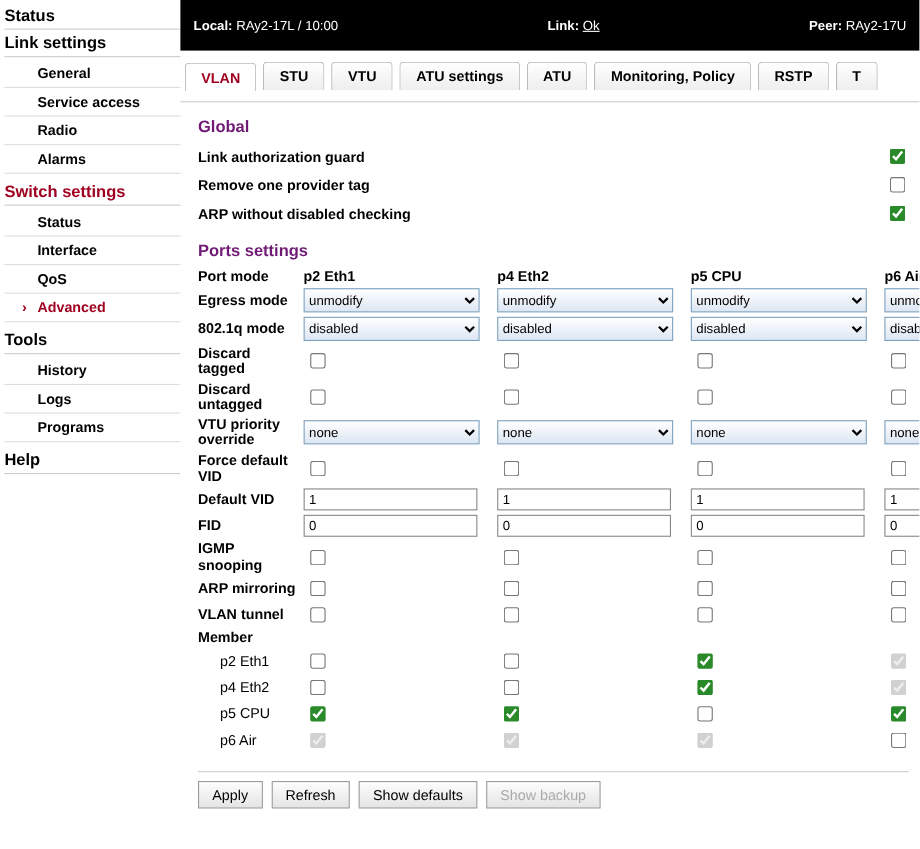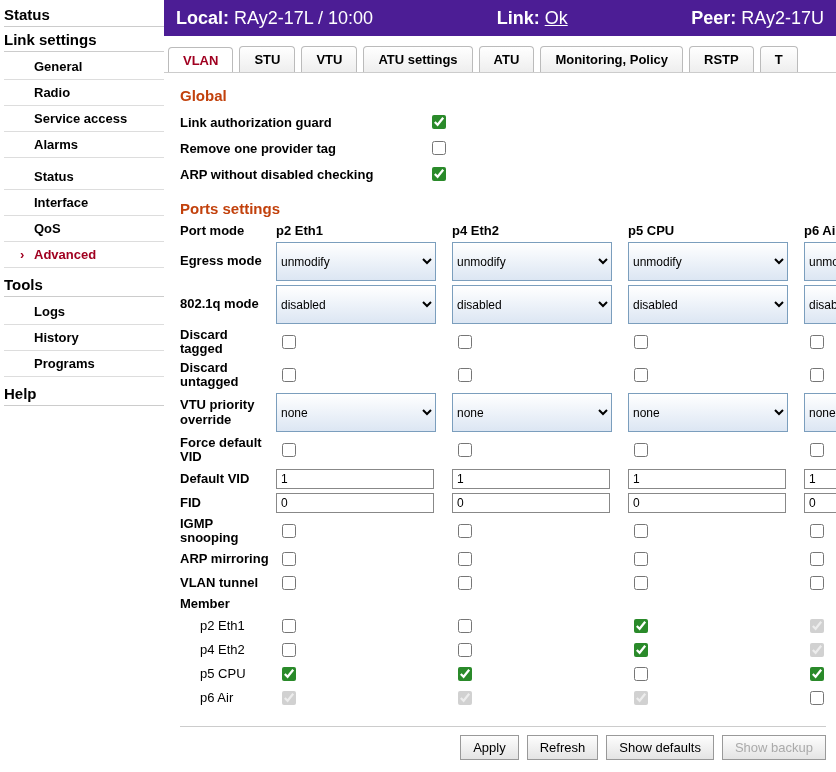--- a/index.html
+++ b/index.html
@@ -41,35 +41,35 @@
     position: absolute;
     margin-left: -14px;
     font-weight: bold;
   }
   
   .main {
     flex: 1;
     min-width: 0;
   }
   .topbar {
-    background: #4c1d95;
+    background: #000000;
     color: #fff;
     display: flex;
-    height: 36px;
+    height: 46px;
     align-items: center;
-    font-size: 18px;
+    font-size: 12px;
     padding: 0 12px;
     justify-content: space-between;
   }
   .topbar .seg b { font-weight: bold; }
   .topbar a { color: #fff; text-decoration: underline; }
   .tabs {
     display: flex;
     gap: 6px;
-    padding: 10px 4px 0 4px;
+    padding: 10px 4px 10px 4px;
     border-bottom: 1px solid #ccc;
     overflow: hidden;
     white-space: nowrap;
   }
   .tab {
     border: 1px solid #bbb;
     border-bottom: none;
     border-radius: 4px 4px 0 0;
     padding: 5px 14px;
     font-weight: bold;
@@ -78,50 +78,51 @@
     flex-shrink: 0;
   }
   .tab.active {
     color: #a00020;
     background: #fff;
     position: relative;
     top: 1px;
   }
   .content { padding: 10px 10px 0 16px; overflow-x: hidden; }
   .section-title {
-    color: #c2410c;
+    color: #701a75;
     font-weight: bold;
     font-size: 15px;
     margin: 4px 0 6px 0;
   }
   .row {
     display: flex;
     align-items: center;
     min-height: 24px;
     margin-bottom: 2px;
+    justify-content: space-between;
   }
   .row-label {
     width: 248px;
     font-weight: bold;
     flex-shrink: 0;
   }
   
   .ports {
     display: grid;
     grid-template-columns: 90px repeat(4, 170px);
     column-gap: 6px;
     row-gap: 4px;
     align-items: center;
   }
   .ports .hdr { font-weight: bold; }
   .ports .lbl { font-weight: bold; line-height: 1.1; }
   .ports .indent { padding-left: 20px; font-weight: normal; }
   select.wide {
     width: 160px;
-    height: 39px;
+    height: 22px;
     border: 1px solid #7b9ebd;
     background: linear-gradient(#fff,#dce6f3);
     font-size: 12px;
   }
   input.txt {
     width: 158px;
     height: 20px;
     border: 1px solid #888;
     padding: 0 4px;
     font-size: 12px;
@@ -130,21 +131,21 @@
     width: 14px; height: 14px;
     accent-color: #2a8a2a;
   }
   .check-cell { padding-left: 2px; }
   .bottom-bar {
     margin-top: 18px;
     border-top: 1px solid #ccc;
     padding: 8px 0 10px 0;
     display: flex;
     gap: 8px;
-    justify-content: flex-end;
+    justify-content: flex-start;
   }
   .bottom-bar button {
     padding: 4px 12px;
     font-size: 13px;
     border: 1px solid #999;
     background: linear-gradient(#fdfdfd,#e4e4e4);
     cursor: pointer;
   }
   .bottom-bar button:disabled {
     color: #aaa;
@@ -154,34 +155,35 @@
 </head>
 <body>
 
 <div class="layout">
 
   <nav class="sidebar" id="sidebar">
       <h3>Status</h3>
       <h3>Link settings</h3>
       <ul>
         <li>General</li>
+        <li>Service access</li>
         <li>Radio</li>
-        <li>Service access</li>
         <li>Alarms</li>
       </ul>
+      <h3 class="active">Switch settings</h3>
       <ul>
         <li>Status</li>
         <li>Interface</li>
         <li>QoS</li>
         <li class="active">Advanced</li>
       </ul>
       <h3>Tools</h3>
       <ul>
+        <li>History</li>
         <li>Logs</li>
-        <li>History</li>
         <li>Programs</li>
       </ul>
       <h3>Help</h3>
     </nav>
 
   <div class="main">
     <div class="topbar">
       <div class="seg">
         <b>Local:</b>
         <span>RAy2-17L / 10:00</span>

